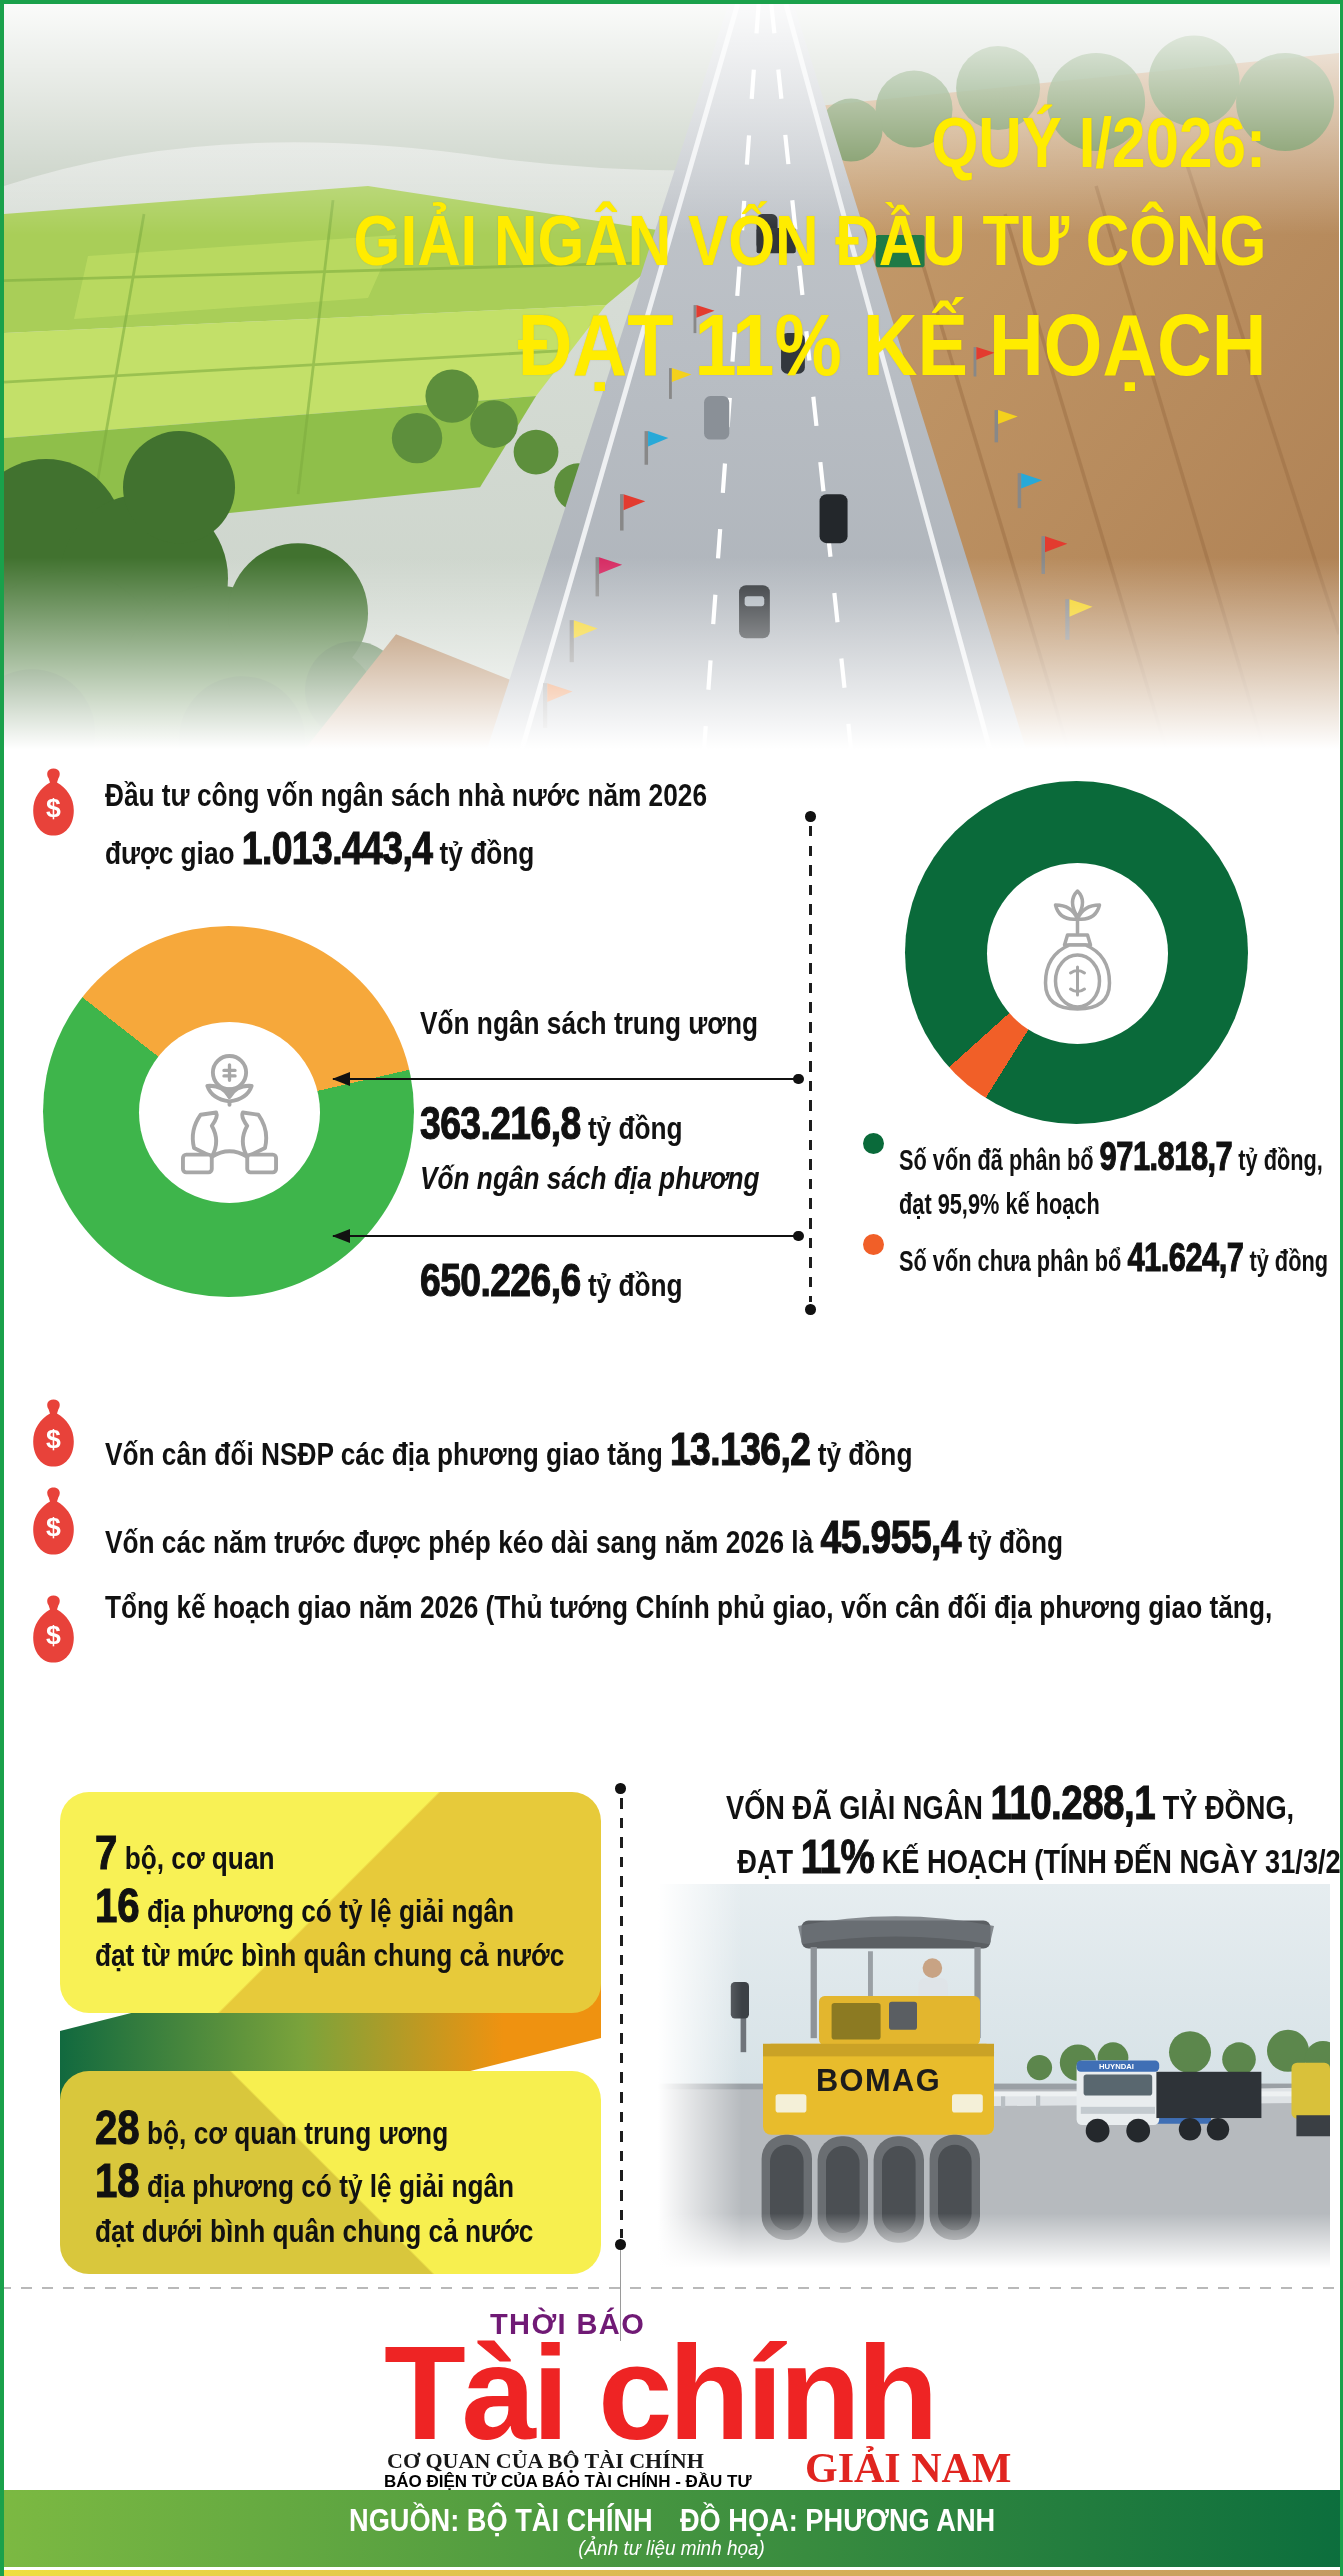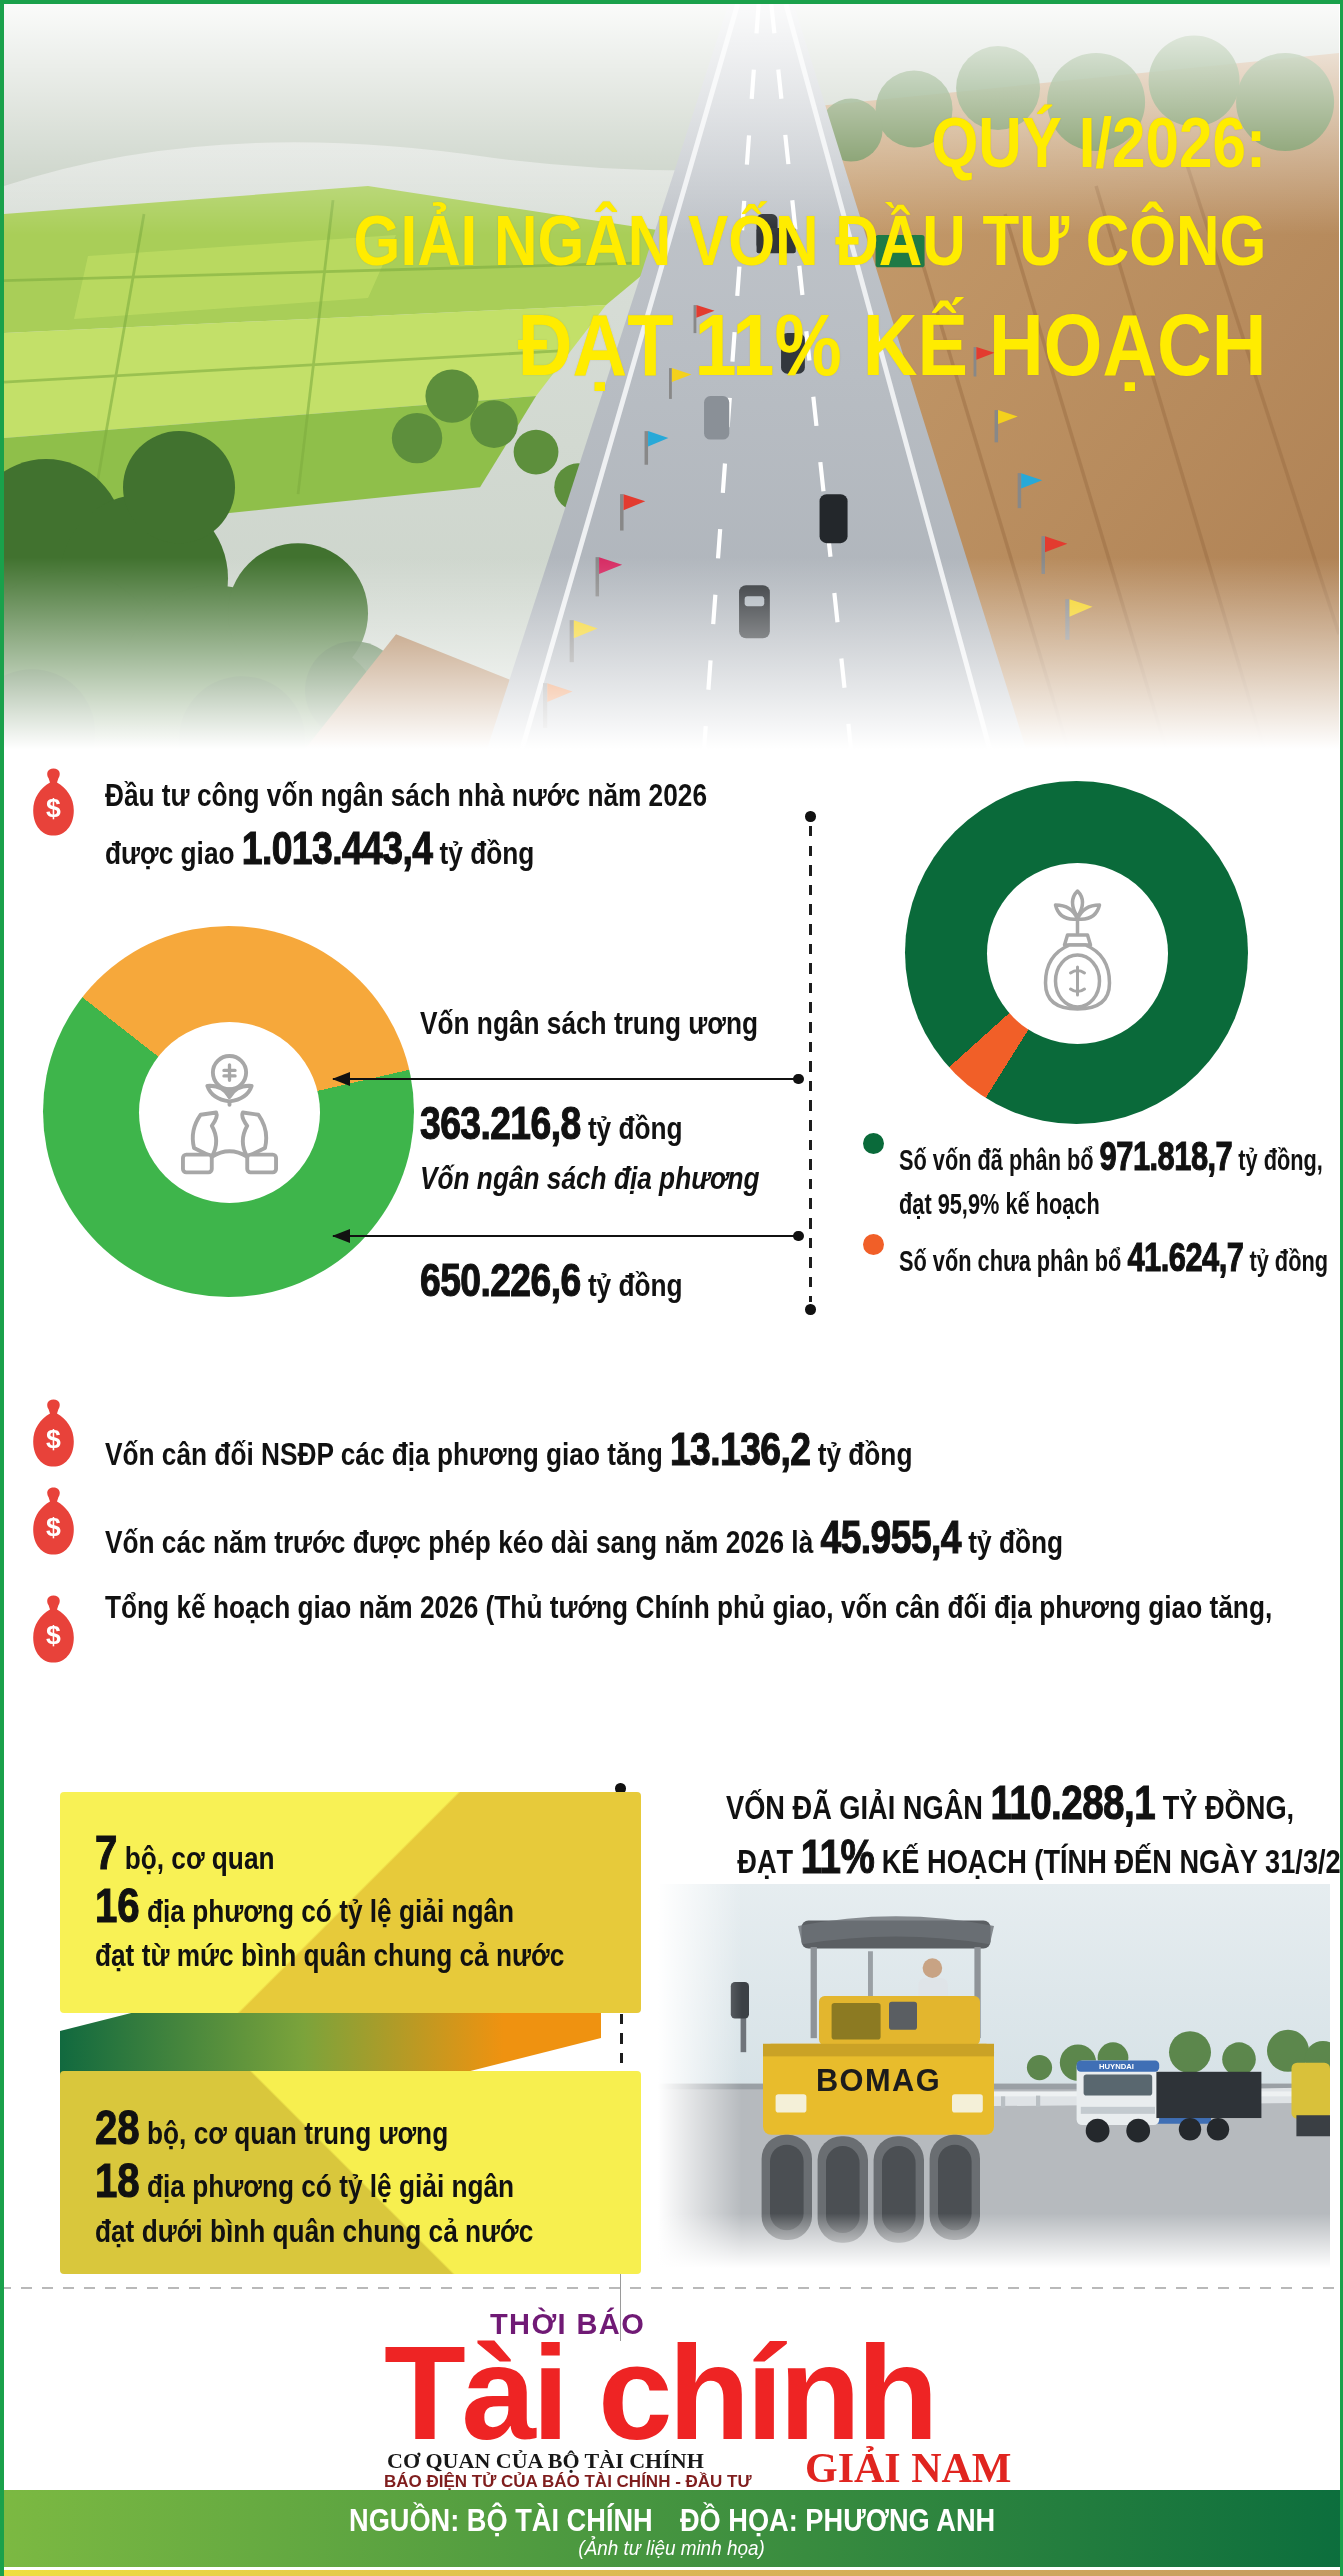--- a/index.html
+++ b/index.html
@@ -45,41 +45,41 @@
   .arrow{height:0;border-top:2.1px solid #111;}
   .arrow:before{content:"";position:absolute;left:-1.4px;top:-7.7px;border-right:18px solid #111;
                 border-top:7px solid transparent;border-bottom:7px solid transparent;}
   .arrow:after{content:"";position:absolute;right:-4.9px;top:-6.3px;width:10.5px;height:10.5px;background:#111;border-radius:50%;}
   
   .lgd-dot{width:21px;height:21px;border-radius:50%;}
   .lgd-line{font-size:29px;font-weight:bold;line-height:1;}
   
   .bullet-line{font-size:32px;font-weight:bold;line-height:1;}
   
-  .ybox{border-radius:4px;z-index:3;padding-left:40px;}
+  .ybox{border-radius:29px;z-index:3;}
   #ybox1{left:60px;top:1792px;width:541px;height:221px;
          background:linear-gradient(135deg,#f8f155 49.6%,#e7ca3a 50%);}
   #ybox2{left:60px;top:2071px;width:541px;height:203px;
          background:linear-gradient(225deg,#f7ef4f 49.6%,#d9c73c 50%),
                     radial-gradient(circle at 0% 0%,rgba(90,140,60,.45),transparent 55%);
          background-blend-mode:normal;}
   #ribbon{left:60px;top:1891px;width:541px;height:287px;z-index:2;
           background:linear-gradient(to right,#11693f,#7ba33b 45%,#ef9210 82%);
           clip-path:polygon(0 48.8%,100% 1.2%,100% 51.2%,0 98.8%);}
   .ybox-line{position:absolute;left:35px;font-size:32px;font-weight:bold;line-height:1;}
   .ybox-num{font-size:49px;font-weight:bold;-webkit-text-stroke:1.1px #111;}
   
   .dis-line{position:absolute;left:655px;width:676px;text-align:right;font-size:34px;font-weight:bold;line-height:1;}
   #photo2{left:658px;top:1884px;width:672px;height:384px;}
   #photo2 svg{display:block;width:100%;height:100%;}
   
   .logo-top{color:#701a75;font-weight:bold;font-size:29px;letter-spacing:1.4px;}
   .logo-main{color:#ee2424;font-weight:bold;font-size:134px;line-height:1;letter-spacing:-4.2px;}
   .logo-sub1{font-family:"Liberation Serif","DejaVu Serif",serif;font-weight:bold;font-size:22px;color:#181818;}
-  .logo-sub2{font-weight:bold;font-size:17px;color:#7f1d1d;letter-spacing:0px;}
+  .logo-sub2{font-weight:bold;font-size:17px;color:#000000;letter-spacing:0px;}
   .logo-right{font-family:"Liberation Serif","DejaVu Serif",serif;font-weight:bold;font-size:42px;color:#e02520;}
   #greenbar{left:0;top:2490px;width:1344px;height:77px;background:linear-gradient(to right,#7cb942,#0c6e3d);}
   .src-line{position:absolute;left:0;width:1344px;text-align:center;color:#fff;font-weight:bold;}
   #goldbar{left:0;top:2570px;width:1344px;height:5.6px;background:linear-gradient(to right,#efdf3f,#d9b356 55%,#c49a62);}
 </style>
 </head>
 <body>
 
 <div id="page">
 

